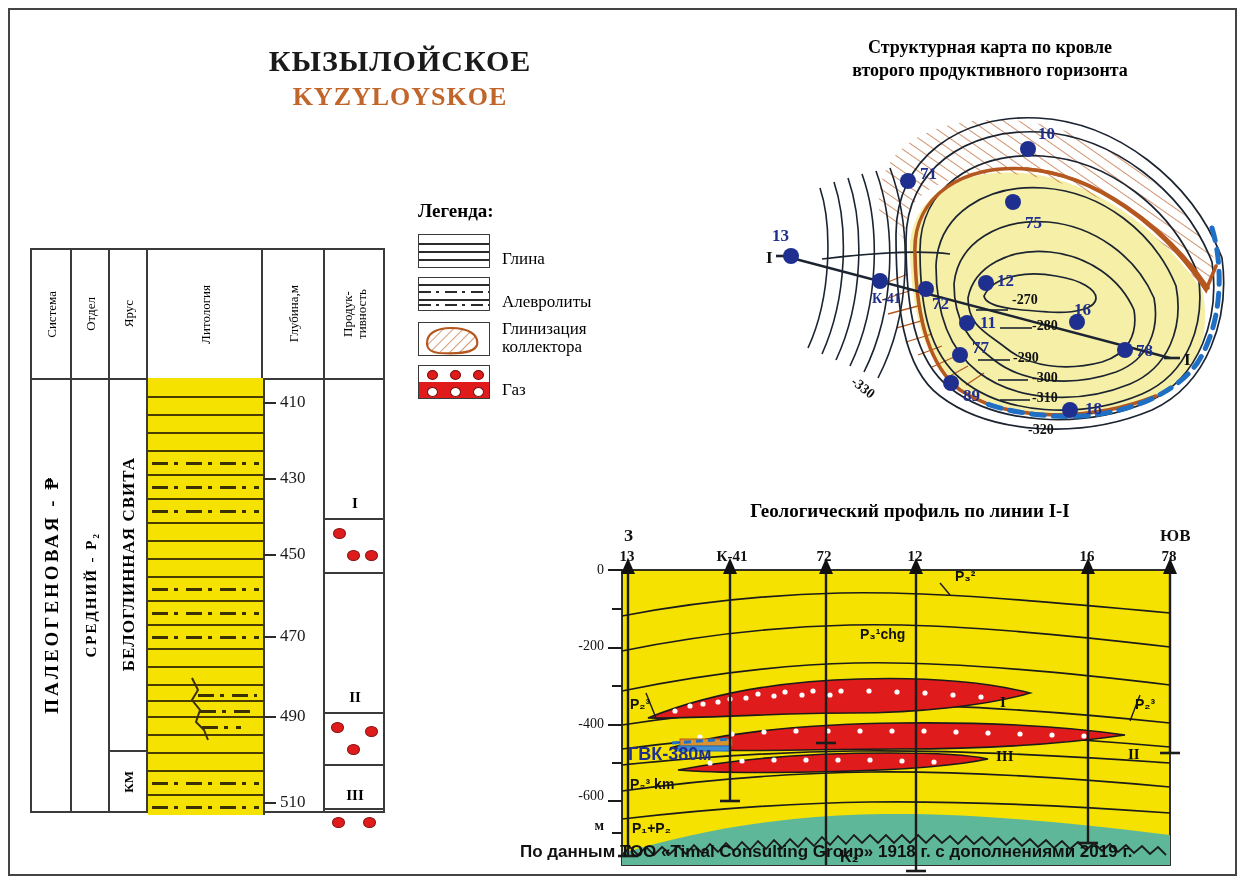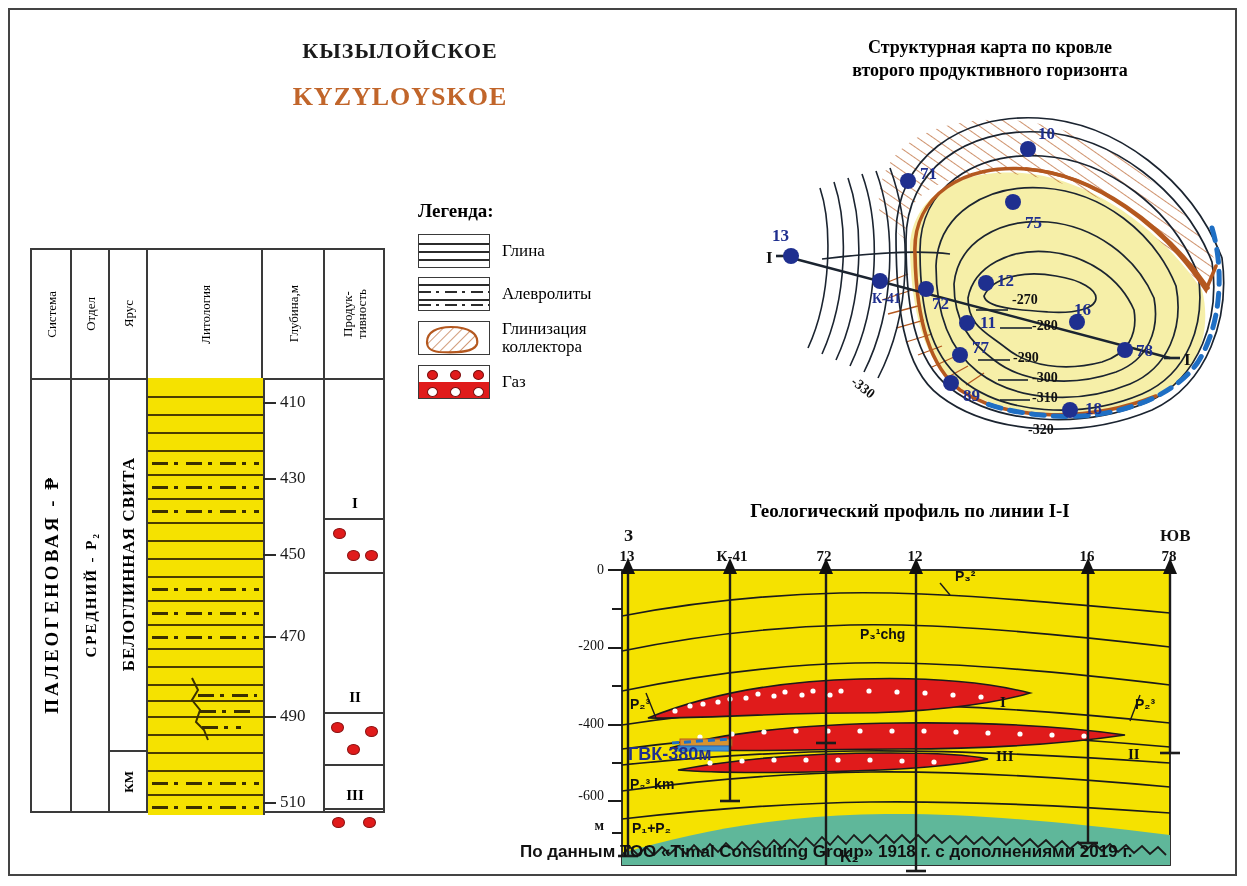--- a/index.html
+++ b/index.html
@@ -1,21 +1,21 @@
 <!DOCTYPE html>
 <html><head>
 <meta charset="utf-8">
 <style>
   html,body{margin:0;padding:0;background:#fff;}
   body{font-family:"Liberation Serif",serif;}
   #page{position:relative;width:1247px;height:886px;background:#ffffff;overflow:hidden;}
   #frame{position:absolute;left:8px;top:8px;width:1229px;height:868px;border:2px solid #444;box-sizing:border-box;}
 
   .ttl{position:absolute;text-align:center;font-weight:bold;}
-  #title-ru{left:150px;top:38px;width:500px;font-size:22px;letter-spacing:1px;color:#1a1a1a;}
+  #title-ru{left:150px;top:44px;width:500px;font-size:30px;letter-spacing:1px;color:#1a1a1a;}
   #title-en{left:150px;top:82px;width:500px;font-size:26px;color:#c1652a;letter-spacing:1px;}
   #razrez{left:100px;top:200px;width:280px;font-size:20px;font-weight:bold;letter-spacing:2px;}
 
   
   #strat{position:absolute;left:30px;top:248px;width:355px;height:565px;border:2px solid #3a3a3a;box-sizing:border-box;background:#fff;}
   .col{position:absolute;top:0;bottom:0;box-sizing:border-box;border-right:2px solid #3a3a3a;}
   #c-sys{left:0;width:40px;}
   #c-otd{left:40px;width:38px;}
   #c-yar{left:78px;width:38px;}
   #c-lit{left:116px;width:115px;}
@@ -49,21 +49,21 @@
   
   #prod-body{position:absolute;left:293px;top:128px;width:60px;height:437px;}
   .pseg{position:absolute;left:0;width:100%;box-sizing:border-box;border-bottom:2px solid #3a3a3a;}
   .pseg.nb{border-bottom:none;}
   .rlabel{position:absolute;left:0;width:100%;text-align:center;font-weight:bold;font-size:15px;}
   .gasdot{position:absolute;width:11px;height:9px;border-radius:50%;background:#e01b1b;border:1px solid #8a0f0f;}
 
   
   #legend{position:absolute;left:418px;top:200px;width:215px;}
   #leg-title{font-size:19px;font-weight:bold;margin-bottom:12px;}
-  .leg-item{display:flex;align-items:center;margin-bottom:9px;}
+  .leg-item{display:flex;align-items:flex-end;margin-bottom:9px;}
   .leg-sw{width:72px;height:34px;border:1.5px solid #3a3a3a;background:#fff;position:relative;flex:none;box-sizing:border-box;overflow:hidden;}
   .leg-txt{margin-left:12px;font-size:17px;line-height:1.05;}
   .sw-h{position:absolute;left:0;width:100%;height:1.5px;background:#2b2b2b;}
   .sw-dash{position:absolute;left:0;width:100%;height:2px;
     background-image:linear-gradient(to right,#2b2b2b 0 12px,transparent 12px 17px,#2b2b2b 17px 20px,transparent 20px 25px);
     background-size:26px 2px;}
   .gasdot-w{position:absolute;width:9px;height:8px;border-radius:50%;background:#fff;border:1px solid #7a0d0d;}
   .gasdot-r{position:absolute;width:9px;height:8px;border-radius:50%;background:#e01b1b;border:1px solid #7a0d0d;}
 
   

